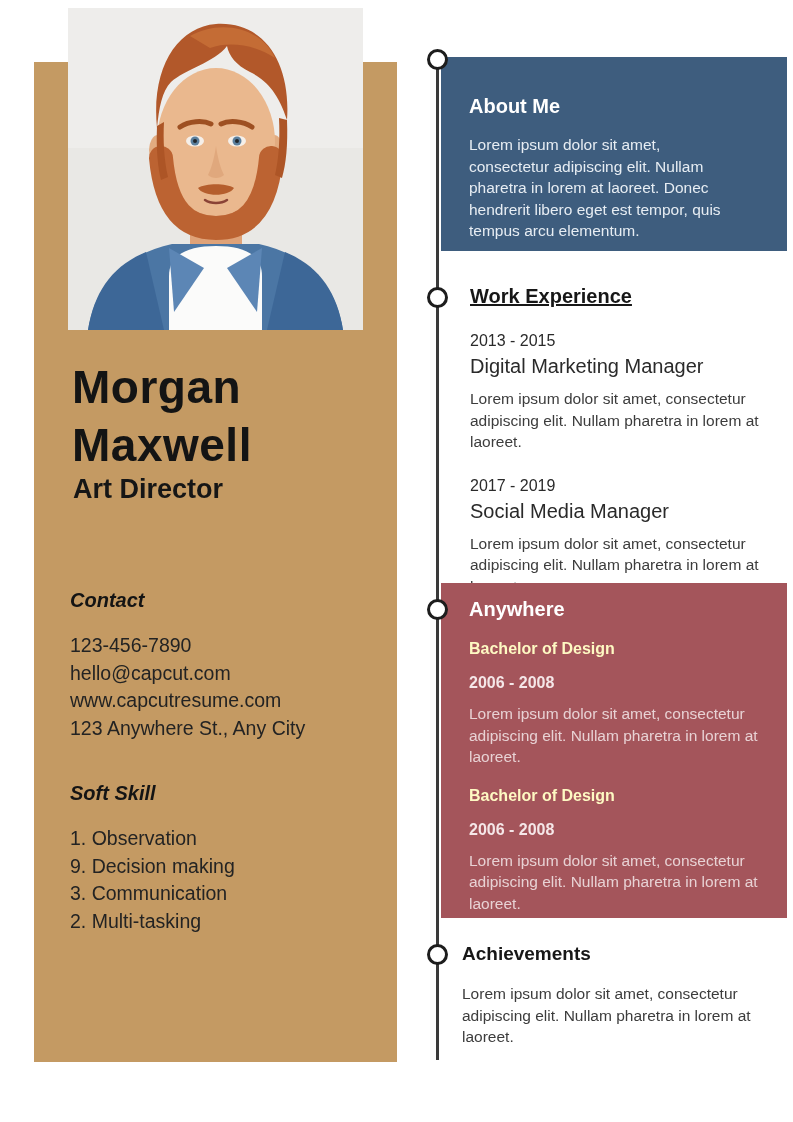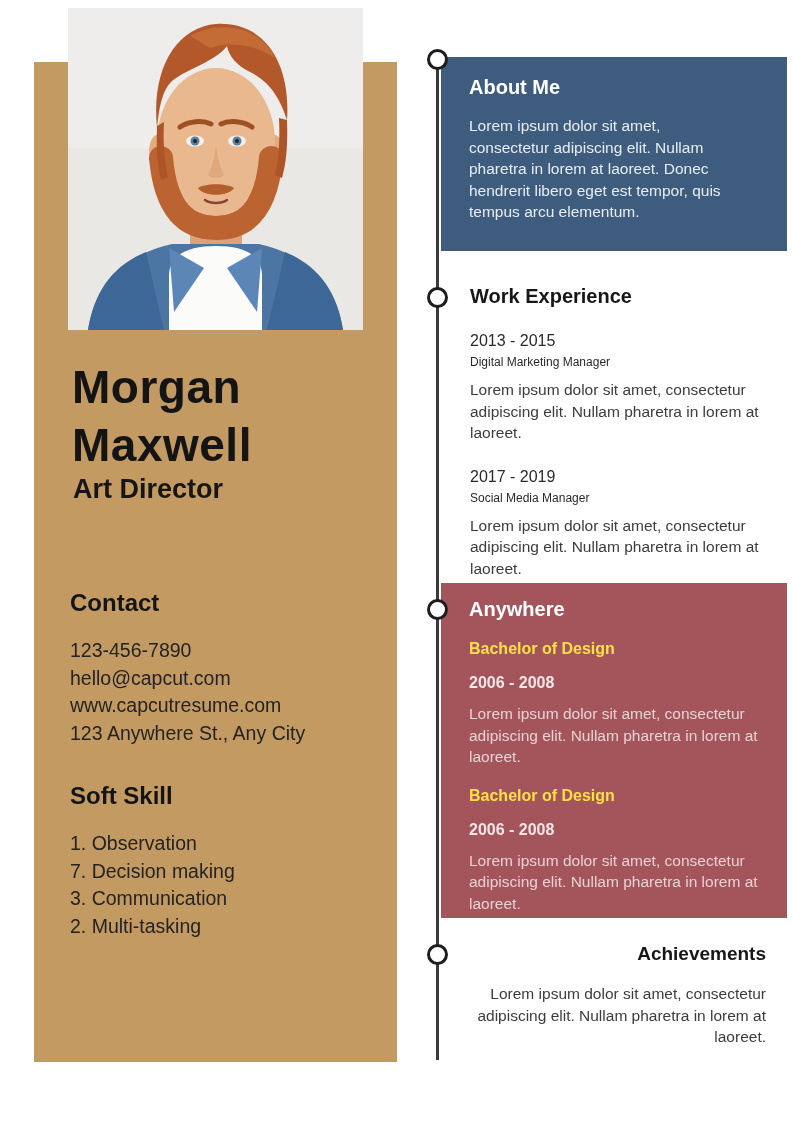--- a/index.html
+++ b/index.html
@@ -10,52 +10,52 @@
   .sidebar{position:absolute;left:34px;top:62px;width:363px;height:1000px;background:#c49a63;}
   .photo{position:absolute;left:68px;top:8px;width:295px;height:322px;}
   .photo svg{display:block;width:100%;height:100%;}
 
   .name{position:absolute;left:72px;top:350px;font-size:46px;line-height:58px;
         font-weight:700;color:#141414;letter-spacing:0.5px;margin-top:8px;}
   .role{position:absolute;left:73px;top:474px;font-size:27px;font-weight:700;color:#161616;}
 
   .side-block-contact{position:absolute;left:70px;top:589px;}
   .side-block-skills{position:absolute;left:70px;top:782px;}
-  .block-h{font-size:24px;font-weight:700;color:#141414;}
+  .block-h{font-size:20px;font-weight:700;color:#141414;font-style:italic;}
   .side-list{margin-top:20px;font-size:19.5px;line-height:27.5px;color:#232323;}
   .side-list div{white-space:nowrap;}
 
   
   .tl-line{position:absolute;left:436px;top:60px;width:3px;height:1000px;background:#3a3a3a;}
   .tl-dot{position:absolute;left:427px;width:15px;height:15px;border:3.5px solid #1d1d1d;
           border-radius:50%;background:#ffffff;z-index:5;}
   .dot-about{top:49px}.dot-work{top:287px}.dot-edu{top:599px}.dot-ach{top:944px}
 
   
   .card-about{position:absolute;left:441px;top:57px;width:346px;height:194px;
-              background:#3e5d7e;box-sizing:border-box;padding:19px 28px;}
+              background:#3e5d7e;box-sizing:border-box;padding:38px 28px;}
   .card-about h2{margin:0;font-size:20px;font-weight:700;color:#ffffff;}
   .card-about p{margin:16px 0 0;width:272px;font-size:15.5px;line-height:21.5px;color:#e7edf3;}
 
   .sec-work{position:absolute;left:470px;top:285px;width:314px;}
-  .sec-work h2{margin:0;font-size:20px;font-weight:700;color:#171717;}
+  .sec-work h2{margin:0;font-size:20px;font-weight:700;color:#171717;text-decoration:underline;}
   .job{margin-top:24px;}
   .job .dates{font-size:16px;color:#2a2a2a;}
-  .job .jtitle{font-size:12px;color:#2a2a2a;margin-top:5px;}
+  .job .jtitle{font-size:20px;color:#2a2a2a;margin-top:5px;}
   .job p{margin:10px 0 0;font-size:15.5px;line-height:21.5px;color:#3c3c3c;}
 
   .card-edu{position:absolute;left:441px;top:583px;width:346px;height:335px;
             background:#a4555b;box-sizing:border-box;padding:15px 28px;}
   .card-edu h2{margin:0;font-size:20px;font-weight:700;color:#ffffff;}
   .edu{margin-top:19px;}
-  .edu .degree{font-size:16px;font-weight:700;color:#fde047;}
+  .edu .degree{font-size:16px;font-weight:700;color:#fef9c3;}
   .edu .dates{font-size:16px;font-weight:700;color:#f5e7e8;margin-top:16px;}
   .edu p{margin:11px 0 0;font-size:15.5px;line-height:21.5px;color:#e8d2d4;}
 
-  .sec-ach{position:absolute;left:452px;top:943px;width:314px;text-align:right;}
+  .sec-ach{position:absolute;left:462px;top:943px;width:314px;}
   .sec-ach h2{margin:0;font-size:19px;font-weight:700;color:#171717;}
   .sec-ach p{margin:18px 0 0;font-size:15.5px;line-height:21.5px;color:#3c3c3c;}
 </style>
 </head>
 <body>
 
 <div class="page">
 
   <div class="sidebar"></div>
 
@@ -117,21 +117,21 @@
       <div>hello@capcut.com</div>
       <div>www.capcutresume.com</div>
       <div>123 Anywhere St., Any City</div>
     </div>
   </div>
 
   <div class="side-block-skills">
     <div class="block-h">Soft Skill</div>
     <div class="side-list">
       <div>1. Observation</div>
-      <div>7. Decision making</div>
+      <div>9. Decision making</div>
       <div>3. Communication</div>
       <div>2. Multi-tasking</div>
     </div>
   </div>
 
   <div class="tl-line"></div>
   <div class="tl-dot dot-about"></div>
   <div class="tl-dot dot-work"></div>
   <div class="tl-dot dot-edu"></div>
   <div class="tl-dot dot-ach"></div>

